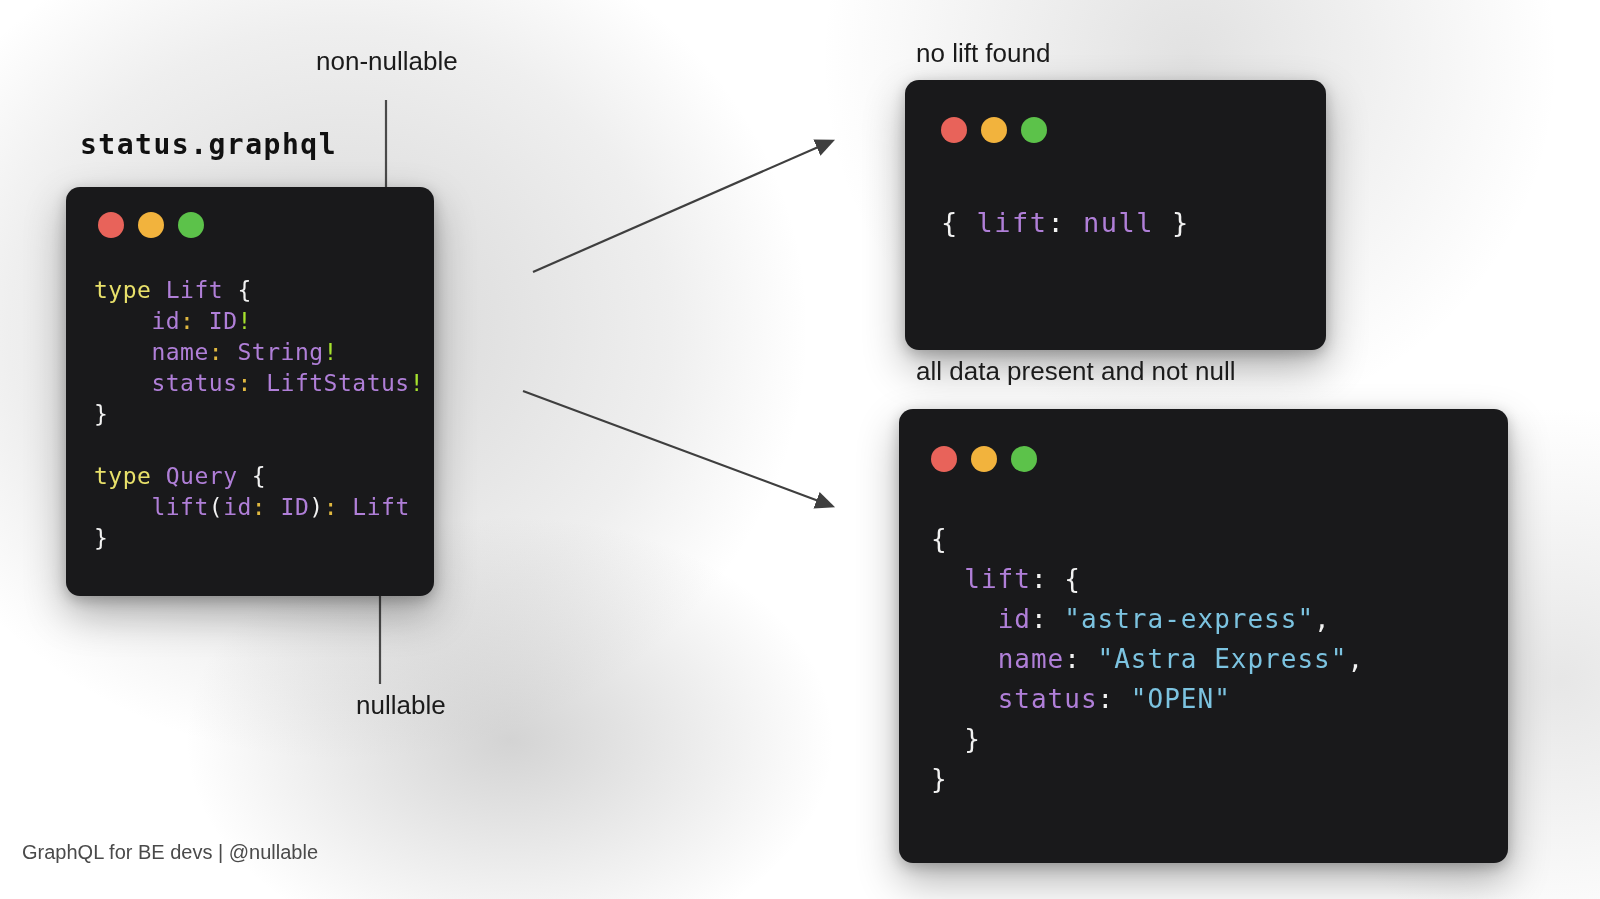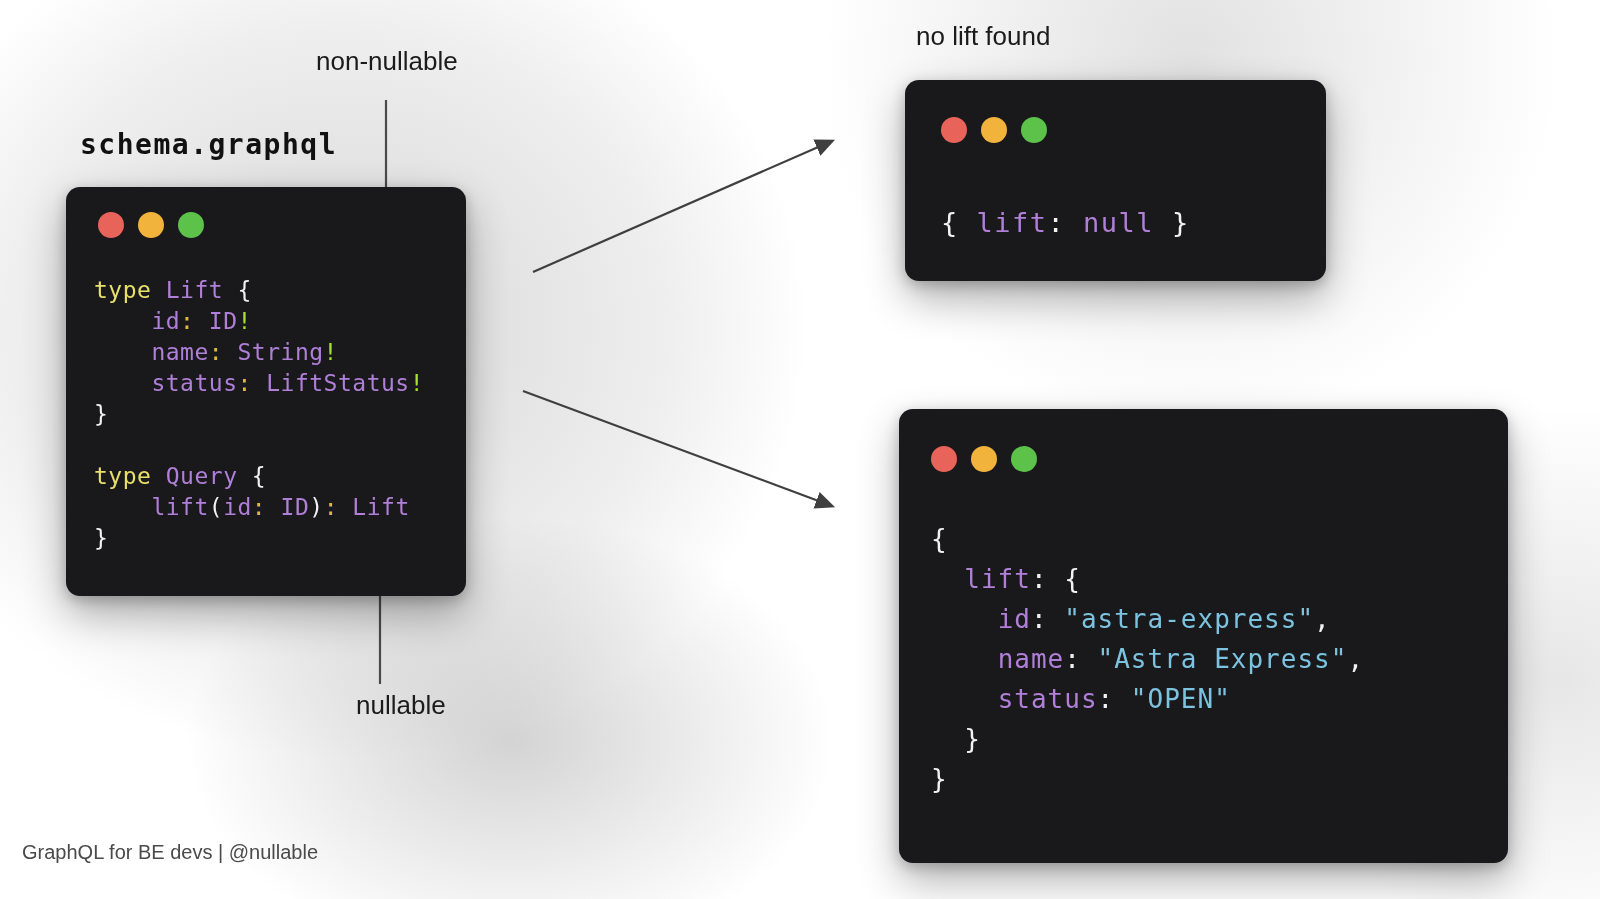--- a/index.html
+++ b/index.html
@@ -81,37 +81,37 @@
   .t-punc  { color: #f2f2f2; }   
   .t-colon { color: #e0b840; }   
   .t-bang  { color: #a6e22e; }   
   .t-str   { color: #7cc3e0; }   
   .t-null  { color: #b07fd8; }
 
   
   #schema-window {
     left: 66px;
     top: 187px;
-    width: 400px;
+    width: 368px;
     height: 409px;
   }
   #schema-dots { left: 32px; top: 25px; }
   #schema-code {
     left: 28px;
     top: 88px;
     font-size: 23px;
     line-height: 31px;
   }
 
   
   #null-window {
     left: 905px;
     top: 80px;
     width: 421px;
-    height: 201px;
+    height: 270px;
   }
   #null-dots { left: 36px; top: 37px; }
   #null-code {
     left: 36px;
     top: 125px;
     font-size: 27px;
     line-height: 36px;
     letter-spacing: 1.5px;
   }
 
@@ -134,21 +134,21 @@
   
   .label {
     position: absolute;
     color: #1b1b1b;
     font-size: 26px;
     font-family: "Liberation Sans", sans-serif;
     white-space: nowrap;
   }
   #label-non-nullable { left: 316px; top: 46px; }
   #label-nullable     { left: 316px; top: 690px; margin-left: 40px; }
-  #label-no-lift      { left: 916px; top: 21px; }
+  #label-no-lift      { left: 916px; top: 38px; }
   #label-all-data     { left: 916px; top: 356px; }
 
   #schema-filename {
     position: absolute;
     left: 80px;
     top: 128px;
     font-family: "DejaVu Sans Mono", monospace;
     font-weight: bold;
     font-size: 28px;
     letter-spacing: 1.5px;
@@ -198,21 +198,21 @@
     <circle cx="380" cy="546" r="7" fill="#6b6b6b"></circle>
 
     <line x1="533" y1="272" x2="832" y2="141" stroke="#3f3f3f" stroke-width="2.2" marker-end="url(#arrowhead)"></line>
 
     <line x1="523" y1="391" x2="832" y2="506" stroke="#3f3f3f" stroke-width="2.2" marker-end="url(#arrowhead)"></line>
   </svg>
 
   <div class="label" id="label-non-nullable">non-nullable</div>
   <div class="label" id="label-nullable">nullable</div>
 
-  <div id="schema-filename">schema.graphql</div>
+  <div id="schema-filename">status.graphql</div>
 
   <div class="code-window" id="schema-window">
     <div class="dots" id="schema-dots">
       <span class="dot red"></span>
       <span class="dot yellow"></span>
       <span class="dot green"></span>
     </div>
     <div class="code" id="schema-code"><div><span class="t-kw">type</span><span class="t-punc"> </span><span class="t-name">Lift</span><span class="t-punc"> </span><span class="t-punc">{</span></div><div><span class="t-punc">    </span><span class="t-name">id</span><span class="t-colon">:</span><span class="t-punc"> </span><span class="t-name">ID</span><span class="t-bang">!</span></div><div><span class="t-punc">    </span><span class="t-name">name</span><span class="t-colon">:</span><span class="t-punc"> </span><span class="t-name">String</span><span class="t-bang">!</span></div><div><span class="t-punc">    </span><span class="t-name">status</span><span class="t-colon">:</span><span class="t-punc"> </span><span class="t-name">LiftStatus</span><span class="t-bang">!</span></div><div><span class="t-punc">}</span></div><div>&nbsp;</div><div><span class="t-kw">type</span><span class="t-punc"> </span><span class="t-name">Query</span><span class="t-punc"> </span><span class="t-punc">{</span></div><div><span class="t-punc">    </span><span class="t-name">lift</span><span class="t-punc">(</span><span class="t-name">id</span><span class="t-colon">:</span><span class="t-punc"> </span><span class="t-name">ID</span><span class="t-punc">)</span><span class="t-colon">:</span><span class="t-punc"> </span><span class="t-name">Lift</span></div><div><span class="t-punc">}</span></div></div>
   </div>
 
@@ -220,20 +220,21 @@
 
   <div class="code-window" id="null-window">
     <div class="dots" id="null-dots">
       <span class="dot red"></span>
       <span class="dot yellow"></span>
       <span class="dot green"></span>
     </div>
     <div class="code" id="null-code"><div><span class="t-punc">{</span><span class="t-punc"> </span><span class="t-name">lift</span><span class="t-punc">:</span><span class="t-punc"> </span><span class="t-null">null</span><span class="t-punc"> </span><span class="t-punc">}</span></div></div>
   </div>
 
+  <div class="label" id="label-all-data">all data present and not null</div>
 
   <div class="code-window" id="data-window">
     <div class="dots" id="data-dots">
       <span class="dot red"></span>
       <span class="dot yellow"></span>
       <span class="dot green"></span>
     </div>
     <div class="code" id="data-code"><div><span class="t-punc">{</span></div><div><span class="t-punc">  </span><span class="t-name">lift</span><span class="t-punc">:</span><span class="t-punc"> </span><span class="t-punc">{</span></div><div><span class="t-punc">    </span><span class="t-name">id</span><span class="t-punc">:</span><span class="t-punc"> </span><span class="t-str">"astra-express"</span><span class="t-punc">,</span></div><div><span class="t-punc">    </span><span class="t-name">name</span><span class="t-punc">:</span><span class="t-punc"> </span><span class="t-str">"Astra Express"</span><span class="t-punc">,</span></div><div><span class="t-punc">    </span><span class="t-name">status</span><span class="t-punc">:</span><span class="t-punc"> </span><span class="t-str">"OPEN"</span></div><div><span class="t-punc">  </span><span class="t-punc">}</span></div><div><span class="t-punc">}</span></div></div>
   </div>
 

